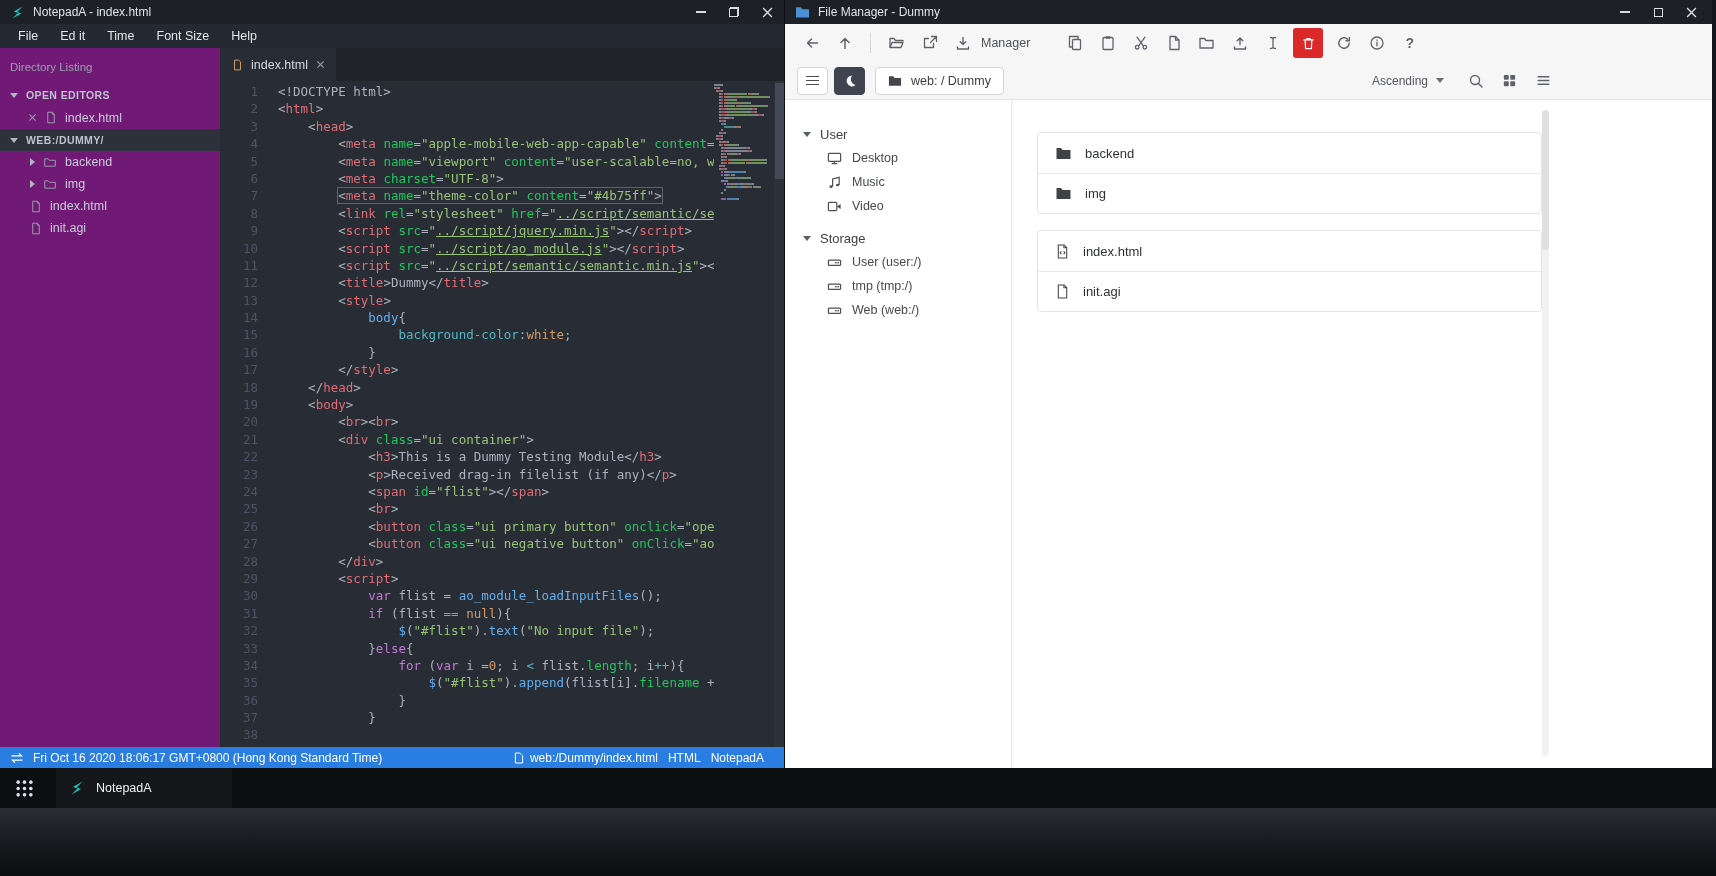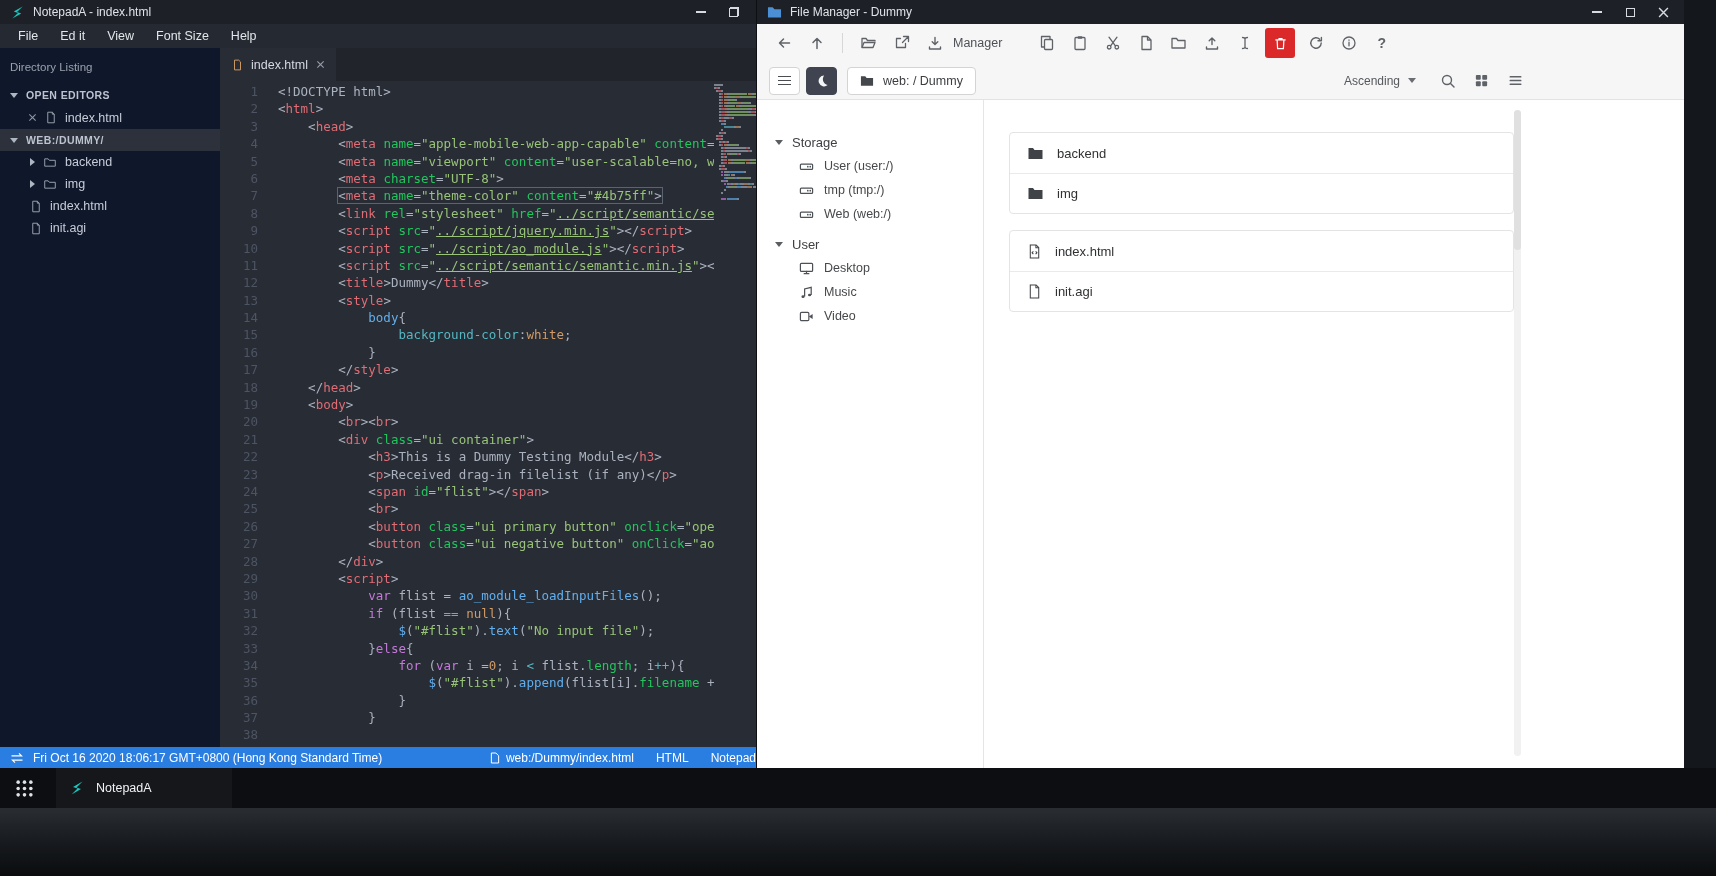--- a/index.html
+++ b/index.html
@@ -14,21 +14,21 @@
 .wc{display:flex;align-items:center;gap:19px;margin-left:auto;padding-right:4px}
 .wcb{display:flex;align-items:center;justify-content:center;width:14px;height:14px}
 .ic-min{width:10px;height:2px;background:#d8dadf}
 .ic-sq{width:9px;height:9px;border:1px solid #d8dadf}
 .ic-restore{position:relative;width:10px;height:10px}
 .ic-restore::before{content:"";position:absolute;right:0;top:0;width:7px;height:7px;border:1px solid #d8dadf}
 .ic-restore::after{content:"";position:absolute;left:0;bottom:0;width:7px;height:7px;border:1px solid #d8dadf;background:#1d2127}
 .np-menubar{height:24px;background:#252a32;display:flex;align-items:center;gap:2px;padding:0 8px;flex:0 0 auto}
 .np-menu-item{color:#e2e5ea;font-size:12.5px;padding:3px 10px}
 .np-main{flex:1;display:flex;min-height:0}
-.np-side{width:220px;background:#0f172a;flex:0 0 auto;padding-top:6px;overflow:hidden}
+.np-side{width:220px;background:#701a75;flex:0 0 auto;padding-top:6px;overflow:hidden}
 .np-side-title{color:#9aa1ad;font-size:11.5px;padding:7px 10px 11px}
 .np-row{display:flex;align-items:center;color:#c7cdd8}
 .np-sec{height:22px;font-size:10.5px;font-weight:bold;letter-spacing:.4px;color:#bdc3cf;padding-left:10px;gap:8px}
 .np-workspace{background:#2c313c}
 .np-openfile{height:23px;padding-left:28px;gap:8px;font-size:12.5px}
 .np-tree-row{height:22px;padding-left:30px;gap:8px;font-size:12.5px}
 .car-d{width:0;height:0;border-left:4px solid transparent;border-right:4px solid transparent;border-top:5px solid #aeb6c2}
 .car-r{width:0;height:0;border-top:4px solid transparent;border-bottom:4px solid transparent;border-left:5px solid #aeb6c2}
 .np-editor{flex:1;position:relative;background:#282c34;min-width:0}
 .np-tabbar{height:33px;background:#21252b;display:flex;align-items:stretch}
@@ -42,25 +42,25 @@
 .tk-pln{color:#abb2bf}.tk-tag{color:#e06c75}.tk-attr{color:#22c55e}.tk-str{color:#98c379}
 .tk-lnk{color:#98c379;text-decoration:underline}
 .tk-kw{color:#c678dd}.tk-fn{color:#61afef}.tk-num{color:#d19a66}.tk-op{color:#56b6c2}
 .tk-sel{color:#61afef}.tk-prop{color:#56b6c2}
 .np-minimap{position:absolute;right:16px;top:3px;width:58px}
 .mm-line{display:flex;height:2px;margin-bottom:1px;max-width:56px;overflow:hidden;opacity:.65}
 .mm-line span{display:block;height:2px;flex:0 0 auto}
 .np-scrollbar{position:absolute;right:0;top:0;bottom:0;width:14px;background:#2c313a}
 .np-thumb{margin:2px 1px;height:96px;background:rgba(96,106,125,.45)}
 .np-status{height:21px;background:#2a7de1;display:flex;align-items:center;color:#fff;font-size:12px;padding:0 10px;gap:9px;flex:0 0 auto}
-.np-status-right{margin-left:auto;display:flex;align-items:flex-start;gap:22px;padding-right:14px}
+.np-status-right{margin-left:auto;display:flex;align-items:flex-start;gap:10px;padding-right:14px}
 .np-status-right .seg{display:flex;align-items:center;gap:6px}
 
 
-.fm{position:absolute;left:756px;top:0;width:928px;height:768px;display:flex;flex-direction:column;background:#fff;border-left:1px solid #0d0f12}
+.fm{position:absolute;left:784px;top:0;width:928px;height:768px;display:flex;flex-direction:column;background:#fff;border-left:1px solid #0d0f12}
 .fm-toolbar{height:38px;background:#f6f6f7;display:flex;align-items:center;padding:0 10px;flex:0 0 auto}
 .tbtn{width:33px;height:30px;display:flex;align-items:center;justify-content:center;border-radius:3px;flex:0 0 auto}
 .tbtn.red{background:#db2828;width:30px;height:30px;margin:0 4px}
 .tsep{width:1px;height:20px;background:#d6d7d8;margin:0 9px}
 .dl-label{font-size:12.5px;color:#4e5155;margin:0 6px 0 2px}
 .gap-l{margin-left:22px}
 .qmark{font-size:14px;font-weight:bold;color:#5f6368}
 .fm-row2{height:38px;background:#f6f6f7;display:flex;align-items:center;padding-left:12px;border-bottom:1px solid #e2e3e4;flex:0 0 auto}
 .sqbtn{width:31px;height:28px;border:1px solid #d4d4d5;border-radius:4px;background:#fff;display:flex;align-items:center;justify-content:center;margin-right:6px}
 .sqbtn.dark{background:#3f4450;border-color:#3f4450}
@@ -113,21 +113,21 @@
             <svg width="11" height="11" viewBox="0 0 10 10">
               <path d="M1 1l8 8M9 1l-8 8" stroke="#d8dadf" stroke-width="1.3"></path>
             </svg>
           </span>
       </div>
     </header>
 
     <nav class="np-menubar">
       <span class="np-menu-item">File</span>
       <span class="np-menu-item">Ed it</span>
-      <span class="np-menu-item">View</span>
+      <span class="np-menu-item">Time</span>
       <span class="np-menu-item">Font Size</span>
       <span class="np-menu-item">Help</span>
     </nav>
 
     <div class="np-main">
       <aside class="np-side">
         <div class="np-side-title">Directory Listing</div>
 
         <div class="np-row np-sec">
           <span class="car-d"></span>
@@ -719,20 +719,48 @@
         <span class="tbtn">
             <svg width="15" height="15" viewBox="0 0 16 16" fill="none" stroke="#5f6368" stroke-width="1.8" stroke-linecap="round">
               <path d="M2.5 4h11M2.5 8h11M2.5 12h11"></path>
             </svg>
           </span>
       </div>
     </div>
 
     <div class="fm-body">
       <aside class="fm-sidebar">
+        <div class="fm-sec">
+          <div class="fm-sec-head">
+            <span class="car-d"></span>
+            <span>User</span>
+          </div>
+          <div class="fm-item">
+            <svg width="15" height="15" viewBox="0 0 16 16" fill="none" stroke="#4d5156" stroke-width="1.3" stroke-linecap="round">
+                <rect x="1.5" y="2.5" width="13" height="8.5" rx="1"></rect>
+                <path d="M5.5 13.5h5M8 11v2.5"></path>
+              </svg>
+            <span>Desktop</span>
+          </div>
+          <div class="fm-item">
+            <svg width="15" height="15" viewBox="0 0 16 16" fill="none" stroke="#4d5156" stroke-width="1.3">
+                <path d="M6 12.3V4.2l7-1.7v8.1"></path>
+                <ellipse cx="4.3" cy="12.4" rx="1.7" ry="1.4" fill="#4d5156" stroke="none"></ellipse>
+                <ellipse cx="11.3" cy="10.7" rx="1.7" ry="1.4" fill="#4d5156" stroke="none"></ellipse>
+              </svg>
+            <span>Music</span>
+          </div>
+          <div class="fm-item">
+            <svg width="15" height="15" viewBox="0 0 16 16" fill="none" stroke="#4d5156" stroke-width="1.3">
+                <rect x="1.5" y="3.5" width="9" height="9" rx="1.2"></rect>
+                <path d="M10.5 8 14.5 5.3v5.4z" fill="#4d5156" stroke="none"></path>
+              </svg>
+            <span>Video</span>
+          </div>
+        </div>
         <div class="fm-sec" style="margin-top:8px">
           <div class="fm-sec-head">
             <span class="car-d"></span>
             <span>Storage</span>
           </div>
           <div class="fm-item">
             <svg width="15" height="15" viewBox="0 0 16 16" fill="none" stroke="#4d5156" stroke-width="1.3">
                 <rect x="1.5" y="5.5" width="13" height="5.5" rx="1"></rect>
                 <circle cx="12" cy="8.2" r=".9" fill="#4d5156" stroke="none"></circle>
                 <circle cx="9.4" cy="8.2" r=".9" fill="#4d5156" stroke="none"></circle>
@@ -747,48 +775,20 @@
               </svg>
             <span>tmp (tmp:/)</span>
           </div>
           <div class="fm-item">
             <svg width="15" height="15" viewBox="0 0 16 16" fill="none" stroke="#4d5156" stroke-width="1.3">
                 <rect x="1.5" y="5.5" width="13" height="5.5" rx="1"></rect>
                 <circle cx="12" cy="8.2" r=".9" fill="#4d5156" stroke="none"></circle>
                 <circle cx="9.4" cy="8.2" r=".9" fill="#4d5156" stroke="none"></circle>
               </svg>
             <span>Web (web:/)</span>
-          </div>
-        </div>
-        <div class="fm-sec">
-          <div class="fm-sec-head">
-            <span class="car-d"></span>
-            <span>User</span>
-          </div>
-          <div class="fm-item">
-            <svg width="15" height="15" viewBox="0 0 16 16" fill="none" stroke="#4d5156" stroke-width="1.3" stroke-linecap="round">
-                <rect x="1.5" y="2.5" width="13" height="8.5" rx="1"></rect>
-                <path d="M5.5 13.5h5M8 11v2.5"></path>
-              </svg>
-            <span>Desktop</span>
-          </div>
-          <div class="fm-item">
-            <svg width="15" height="15" viewBox="0 0 16 16" fill="none" stroke="#4d5156" stroke-width="1.3">
-                <path d="M6 12.3V4.2l7-1.7v8.1"></path>
-                <ellipse cx="4.3" cy="12.4" rx="1.7" ry="1.4" fill="#4d5156" stroke="none"></ellipse>
-                <ellipse cx="11.3" cy="10.7" rx="1.7" ry="1.4" fill="#4d5156" stroke="none"></ellipse>
-              </svg>
-            <span>Music</span>
-          </div>
-          <div class="fm-item">
-            <svg width="15" height="15" viewBox="0 0 16 16" fill="none" stroke="#4d5156" stroke-width="1.3">
-                <rect x="1.5" y="3.5" width="9" height="9" rx="1.2"></rect>
-                <path d="M10.5 8 14.5 5.3v5.4z" fill="#4d5156" stroke="none"></path>
-              </svg>
-            <span>Video</span>
           </div>
         </div>
       </aside>
 
       <div class="fm-files">
         <div class="fm-group">
           <div class="fm-card">
             <svg width="17" height="15" viewBox="0 0 16 15">
                 <path d="M1 2h4.5L7 4h8v9H1z" fill="#3f4246"></path>
               </svg>

